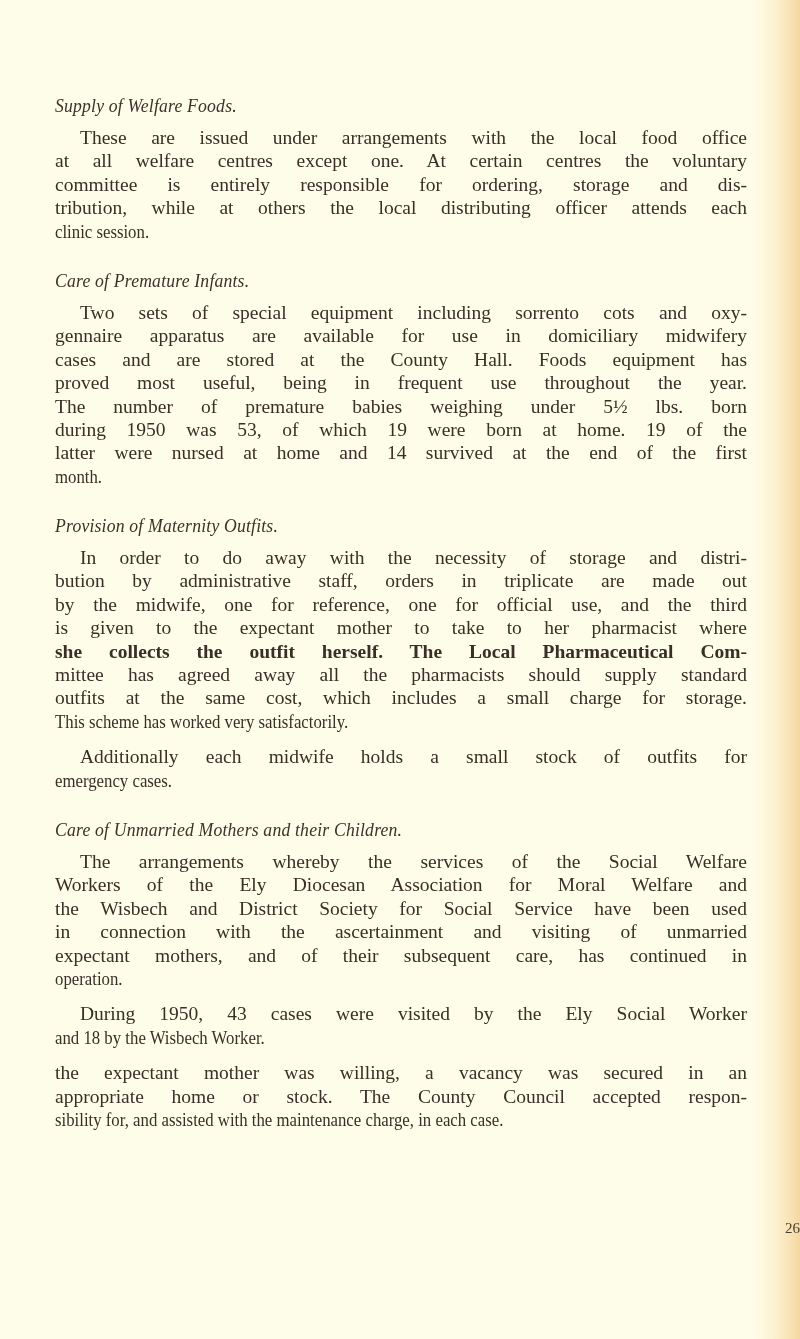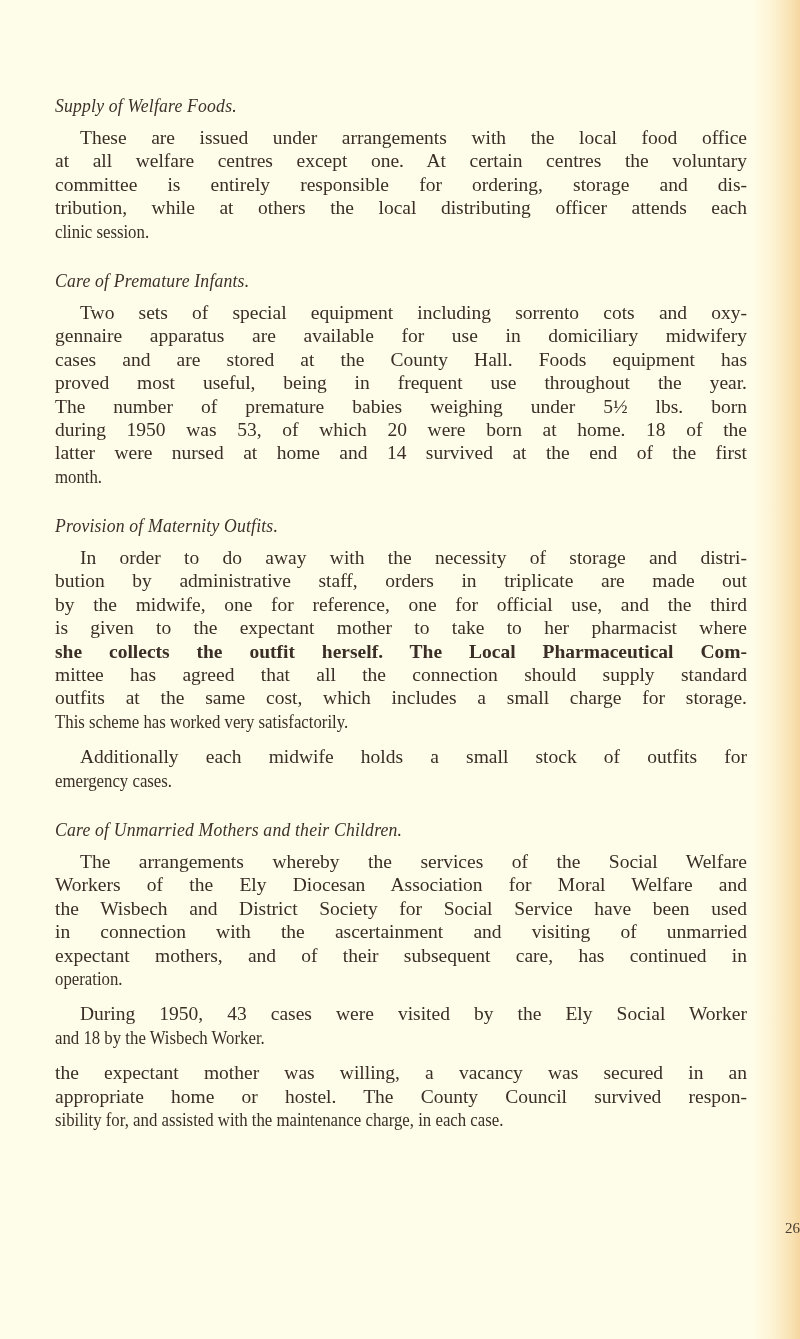--- a/index.html
+++ b/index.html
@@ -91,37 +91,37 @@
     <div class="gap-m"></div>
 
     <div class="section">
       <div class="heading">Care of Premature Infants.</div>
       <div class="para">
         <span class="line indent" style="display: block; width: auto;">Two sets of special equipment including sorrento cots and oxy-</span>
         <span class="line" style="display: block; width: auto;">gennaire apparatus are available for use in domiciliary midwifery</span>
         <span class="line" style="display: block; width: auto;">cases and are stored at the County Hall.  Foods equipment has</span>
         <span class="line" style="display: block; width: auto;">proved most useful, being in frequent use throughout the year.</span>
         <span class="line" style="display: block; width: auto;">The number of premature babies weighing under 5½ lbs. born</span>
-        <span class="line" style="display: block; width: auto;">during 1950 was 53, of which 20 were born at home.  18 of the</span>
+        <span class="line" style="display: block; width: auto;">during 1950 was 53, of which 19 were born at home.  19 of the</span>
         <span class="line" style="display: block; width: auto;">latter were nursed at home and 14 survived at the end of the first</span>
         <span class="line last" style="display: block; width: auto; transform: scaleX(0.86);">month.</span>
       </div>
     </div>
 
     <div class="gap-m"></div>
 
     <div class="section">
       <div class="heading">Provision of Maternity Outfits.</div>
       <div class="para">
         <span class="line indent" style="display: block; width: auto;">In order to do away with the necessity of storage and distri-</span>
         <span class="line" style="display: block; width: auto;">bution by administrative staff, orders in triplicate are made out</span>
         <span class="line" style="display: block; width: auto;">by the midwife, one for reference, one for official use, and the third</span>
         <span class="line" style="display: block; width: auto;">is given to the expectant mother to take to her pharmacist where</span>
         <span class="line" style="display: block; width: auto; font-weight: bold;">she collects the outfit herself.  The Local Pharmaceutical Com-</span>
-        <span class="line" style="display: block; width: auto;">mittee has agreed that all the connection should supply standard</span>
+        <span class="line" style="display: block; width: auto;">mittee has agreed away all the pharmacists should supply standard</span>
         <span class="line" style="display: block; width: auto;">outfits at the same cost, which includes a small charge for storage.</span>
         <span class="line last" style="display: block; width: auto; transform: scaleX(0.86);">This scheme has worked very satisfactorily.</span>
       </div>
       <div class="gap-s"></div>
       <div class="para">
         <span class="line indent" style="display: block; width: auto;">Additionally each midwife holds a small stock of outfits for</span>
         <span class="line last" style="display: block; width: auto; transform: scaleX(0.86);">emergency cases.</span>
       </div>
     </div>
 
@@ -138,21 +138,21 @@
         <span class="line last" style="display: block; width: auto; transform: scaleX(0.86);">operation.</span>
       </div>
       <div class="gap-s"></div>
       <div class="para">
         <span class="line indent" style="display: block; width: auto;">During 1950, 43 cases were visited by the Ely Social Worker</span>
         <span class="line last" style="display: block; width: auto; transform: scaleX(0.86);">and 18 by the Wisbech Worker.</span>
       </div>
       <div class="gap-s"></div>
       <div class="para">
         <span class="line" style="display: block; width: auto;">the expectant mother was willing, a vacancy was secured in an</span>
-        <span class="line" style="display: block; width: auto;">appropriate home or hostel.  The County Council survived respon-</span>
+        <span class="line" style="display: block; width: auto;">appropriate home or stock.  The County Council accepted respon-</span>
         <span class="line last" style="display: block; width: auto; transform: scaleX(0.86);">sibility for, and assisted with the maintenance charge, in each case.</span>
       </div>
       <div class="gap-s"></div>
     </div>
 
   </div>
 
   <div class="folio">26</div>
 </div>
 

